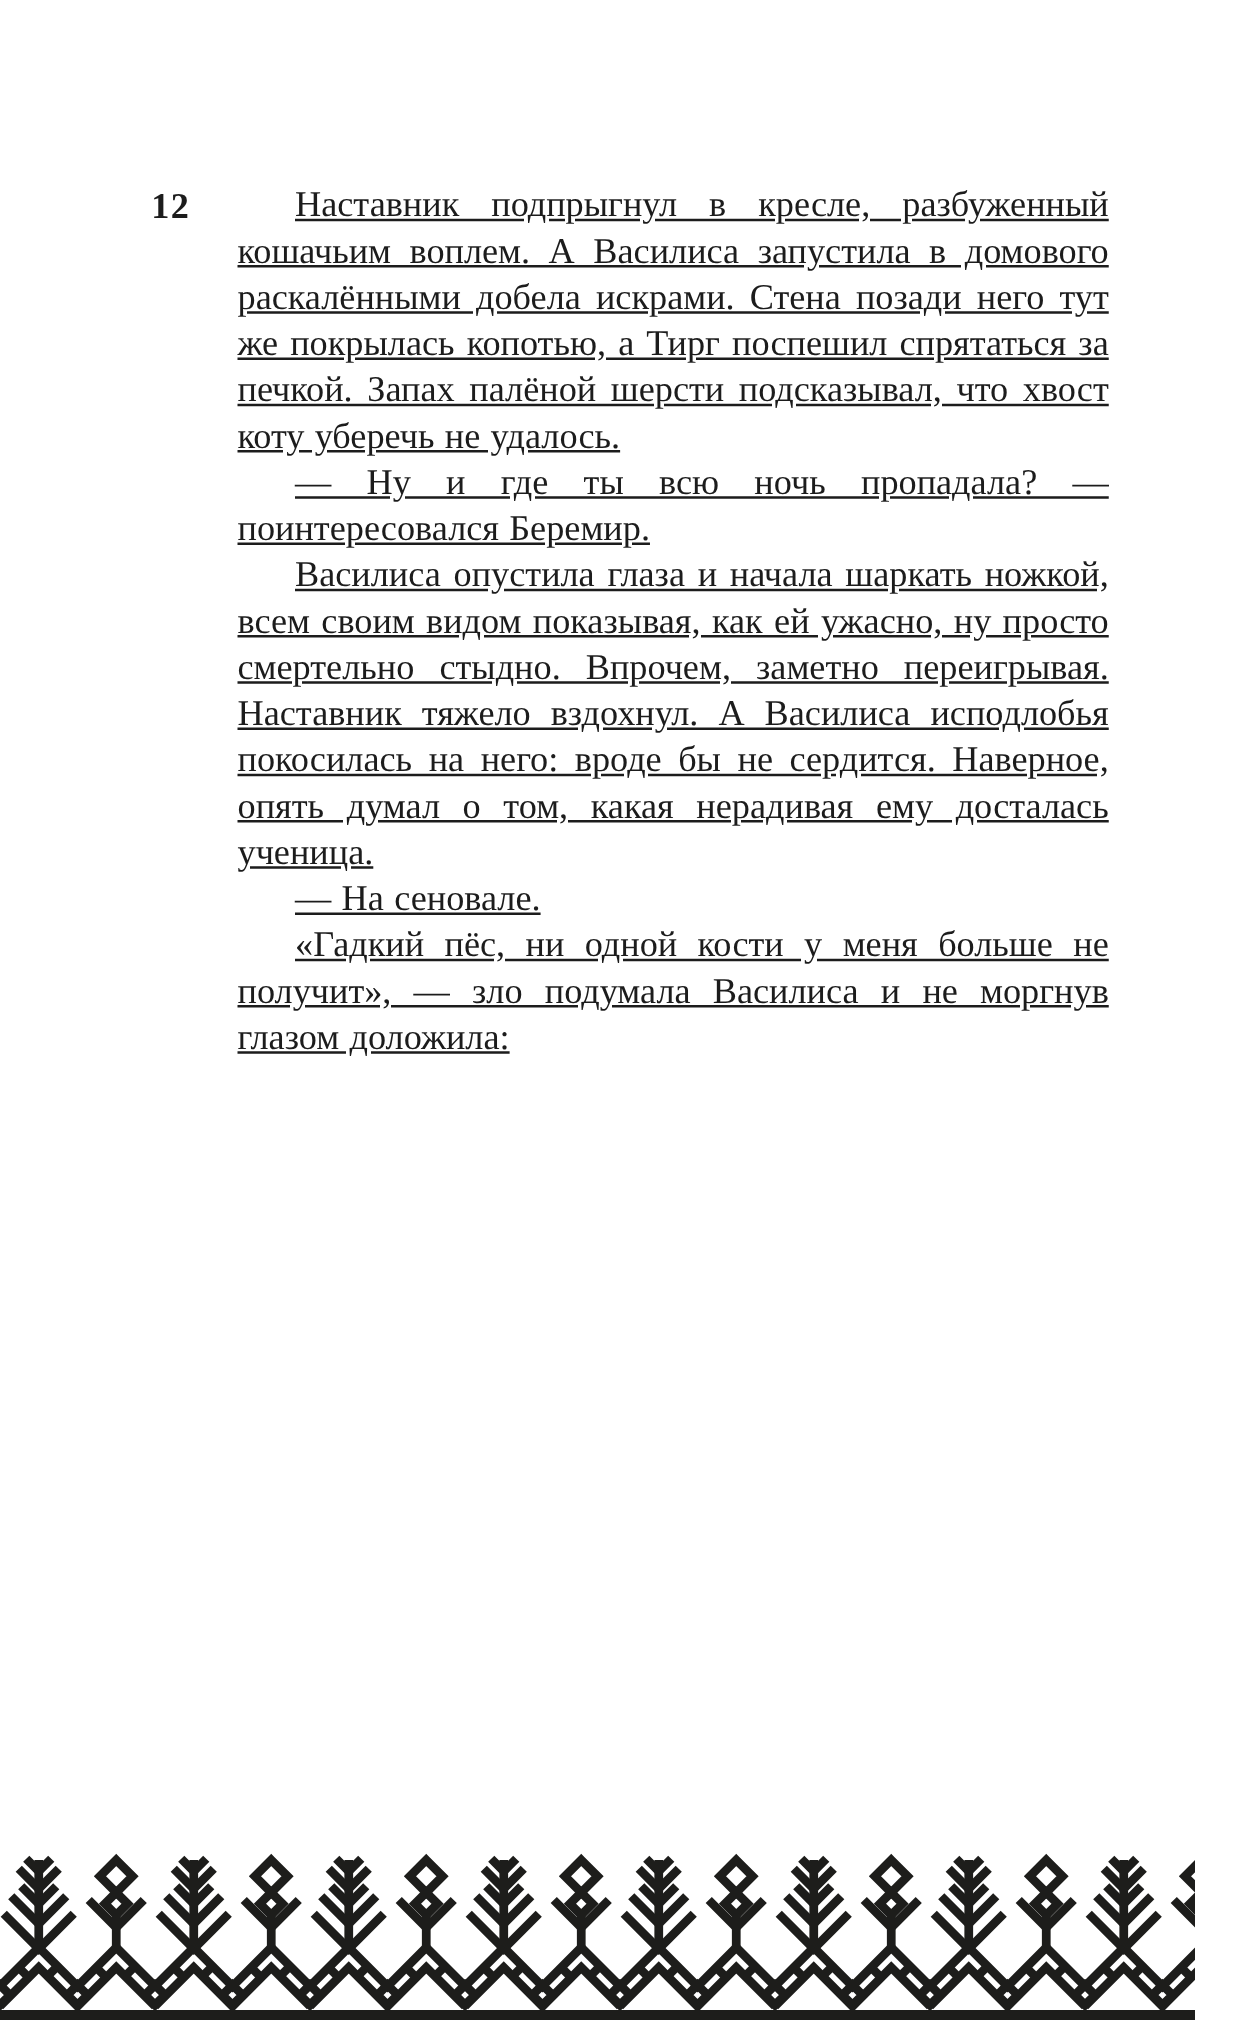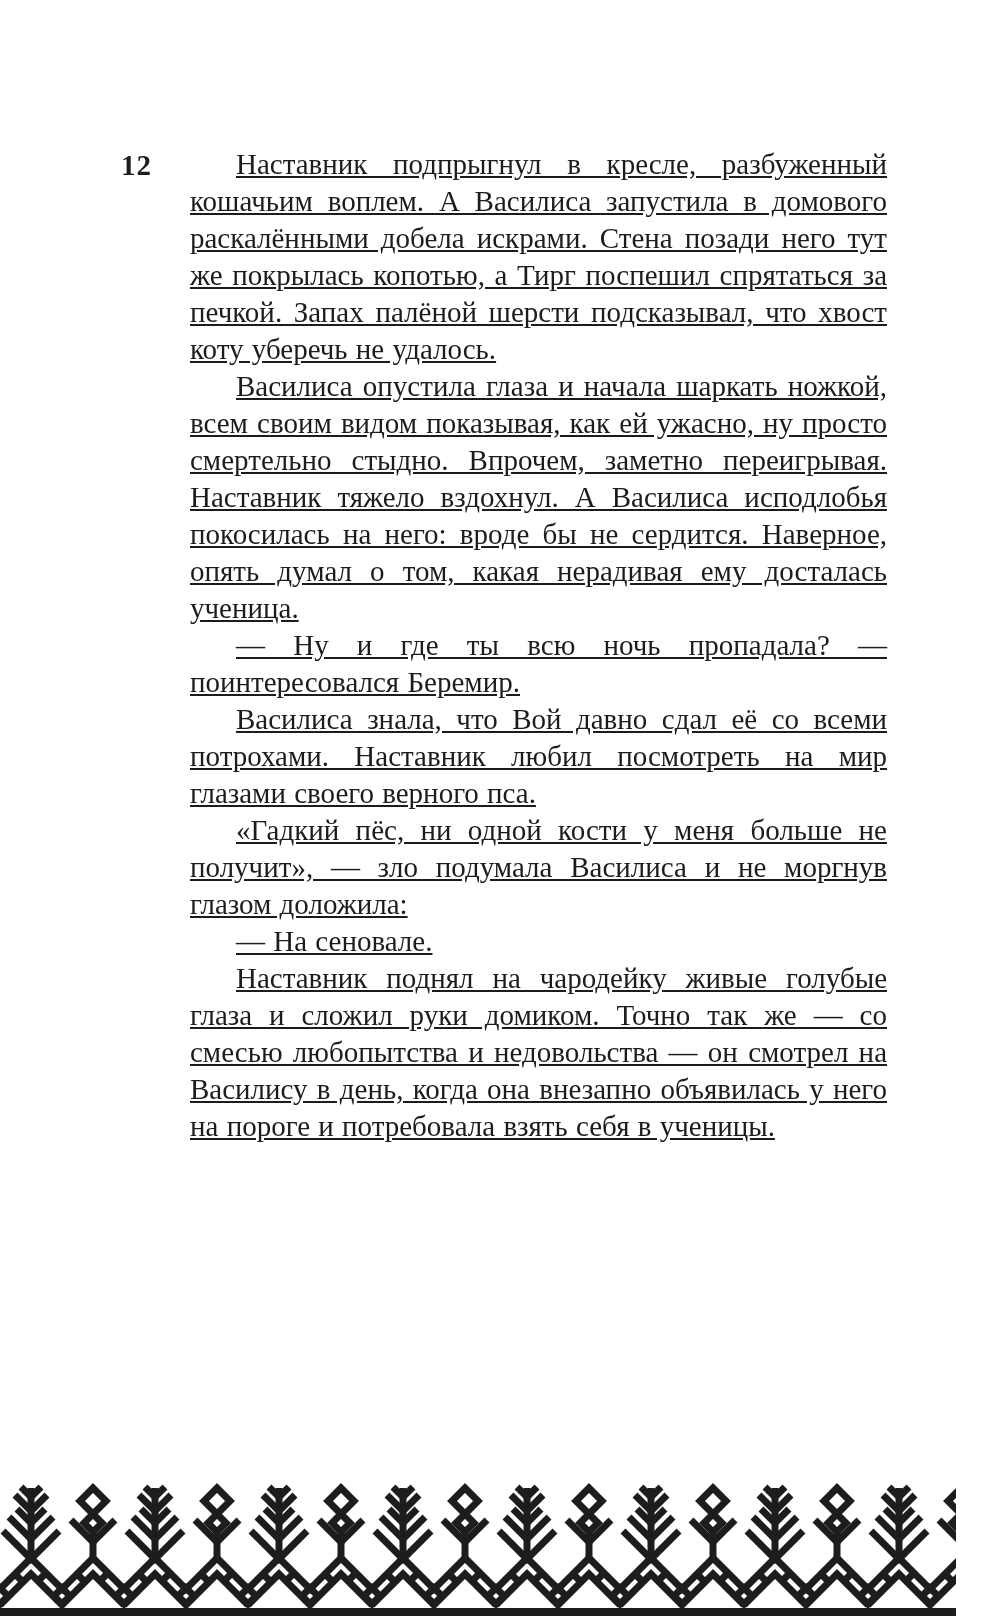--- a/index.html
+++ b/index.html
@@ -50,26 +50,24 @@
 </style>
 </head>
 <body>
 
 <div class="page">
 
   <div class="page-number">12</div>
 
   <div class="text-block">
     <p>Наставник подпрыгнул в кресле, разбуженный кошачьим воплем. А Василиса запустила в домового раскалёнными добела искрами. Стена позади него тут же покрылась копотью, а Тирг поспешил спрятаться за печкой. Запах палёной шерсти подсказывал, что хвост коту уберечь не удалось.</p>
+    <p>— Ну и где ты всю ночь пропадала? — поинтересовался Беремир.</p>
     <p>Василиса опустила глаза и начала шаркать ножкой, всем своим видом показывая, как ей ужасно, ну просто смертельно стыдно. Впрочем, заметно переигрывая. Наставник тяжело вздохнул. А Василиса исподлобья покосилась на него: вроде бы не сердится. Наверное, опять думал о том, какая нерадивая ему досталась ученица.</p>
-    <p>— Ну и где ты всю ночь пропадала? — поинтересовался Беремир.</p>
-    <p>Василиса знала, что Вой давно сдал её со всеми потрохами. Наставник любил посмотреть на мир глазами своего верного пса.</p>
+    <p>— На сеновале.</p>
     <p>«Гадкий пёс, ни одной кости у меня больше не получит», — зло подумала Василиса и не моргнув глазом доложила:</p>
-    <p>— На сеновале.</p>
-    <p>Наставник поднял на чародейку живые голубые глаза и сложил руки домиком. Точно так же — со смесью любопытства и недовольства — он смотрел на Василису в день, когда она внезапно объявилась у него на пороге и потребовала взять себя в ученицы.</p>
   </div>
 
   <div class="ornament">
     <svg width="1000" height="140" viewBox="0 0 1000 140" xmlns="http://www.w3.org/2000/svg" aria-hidden="true">
       <defs>
         <pattern id="folk" width="124" height="140" patternUnits="userSpaceOnUse">
           <g fill="none" stroke="currentColor" stroke-width="7">
 
             <path d="M31,12 L31,82"></path>
             <path d="M21,11 L31,21 L41,11"></path>

